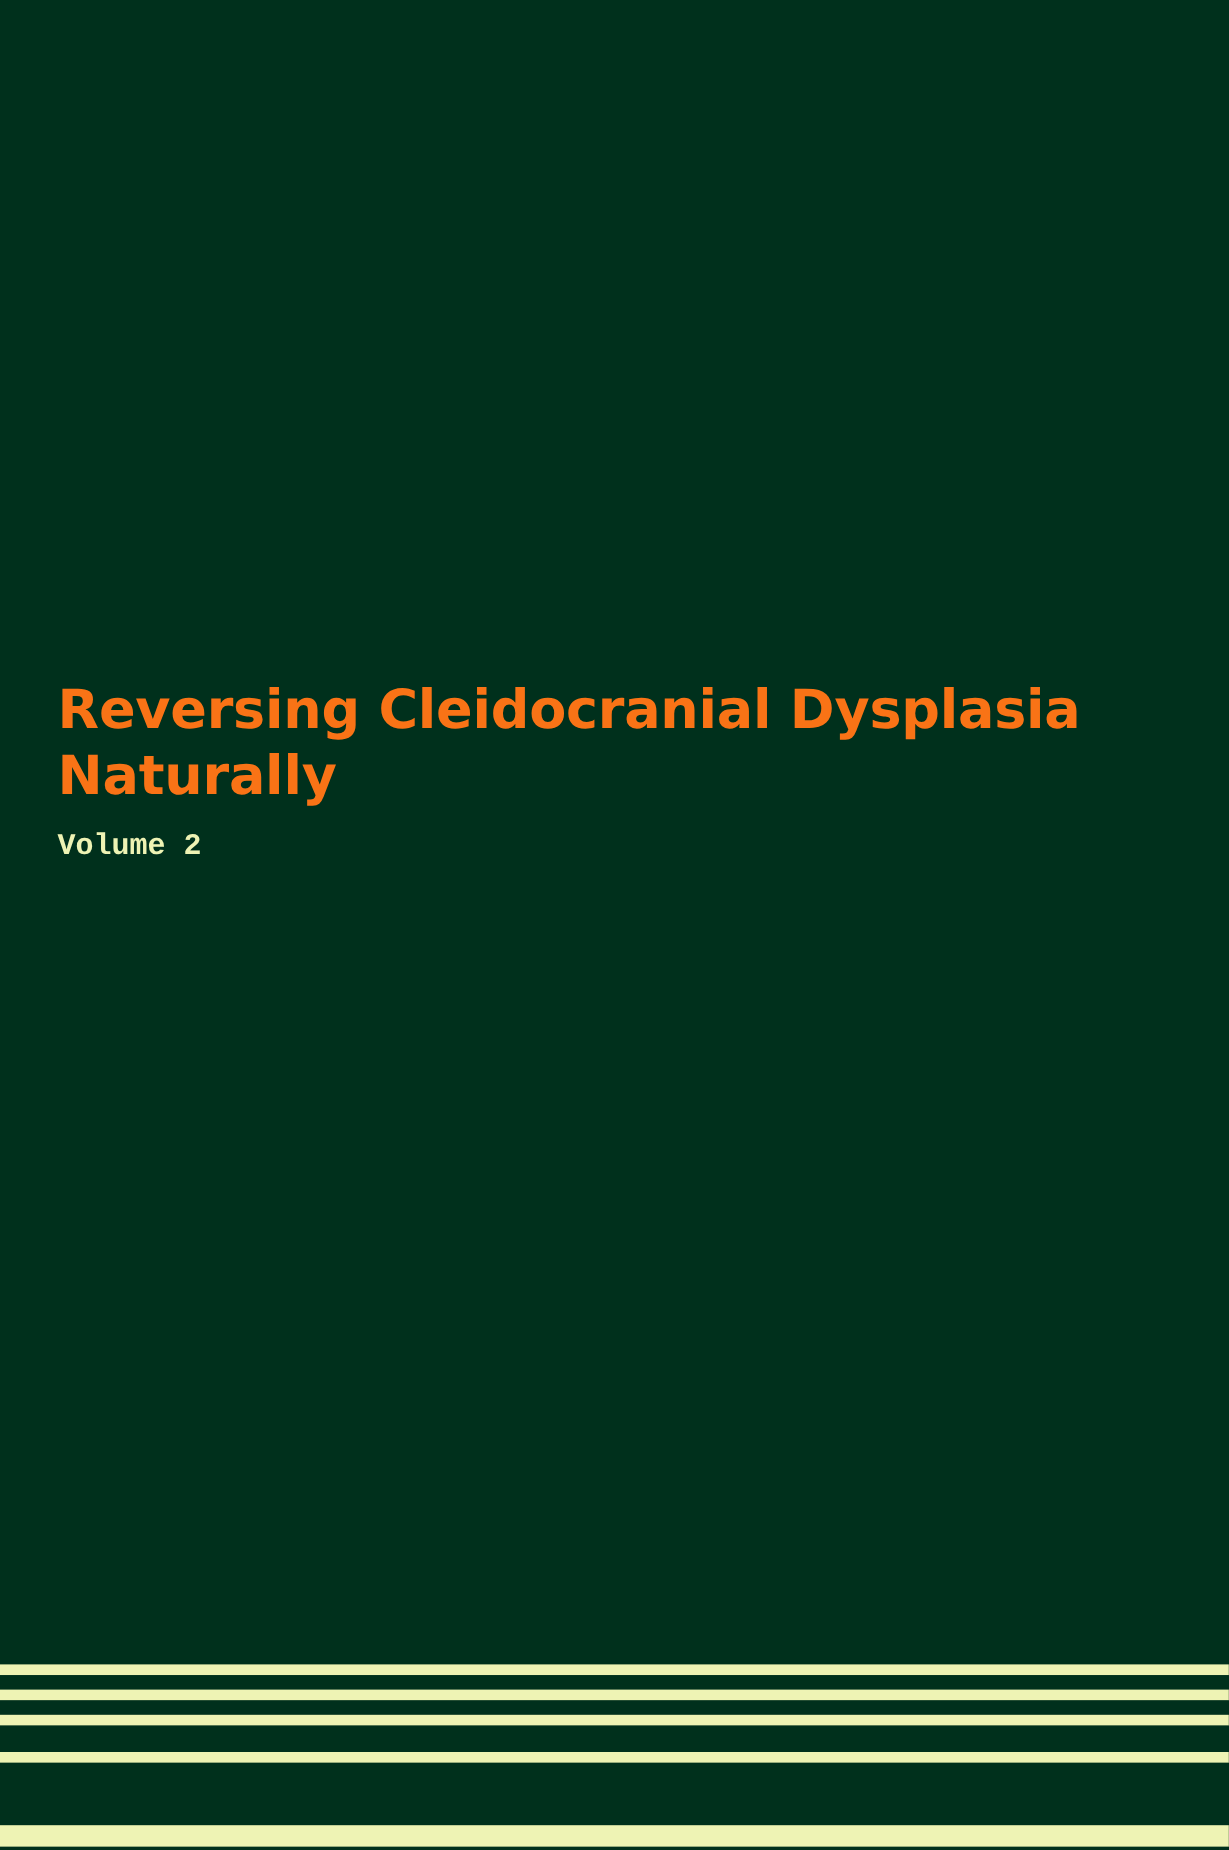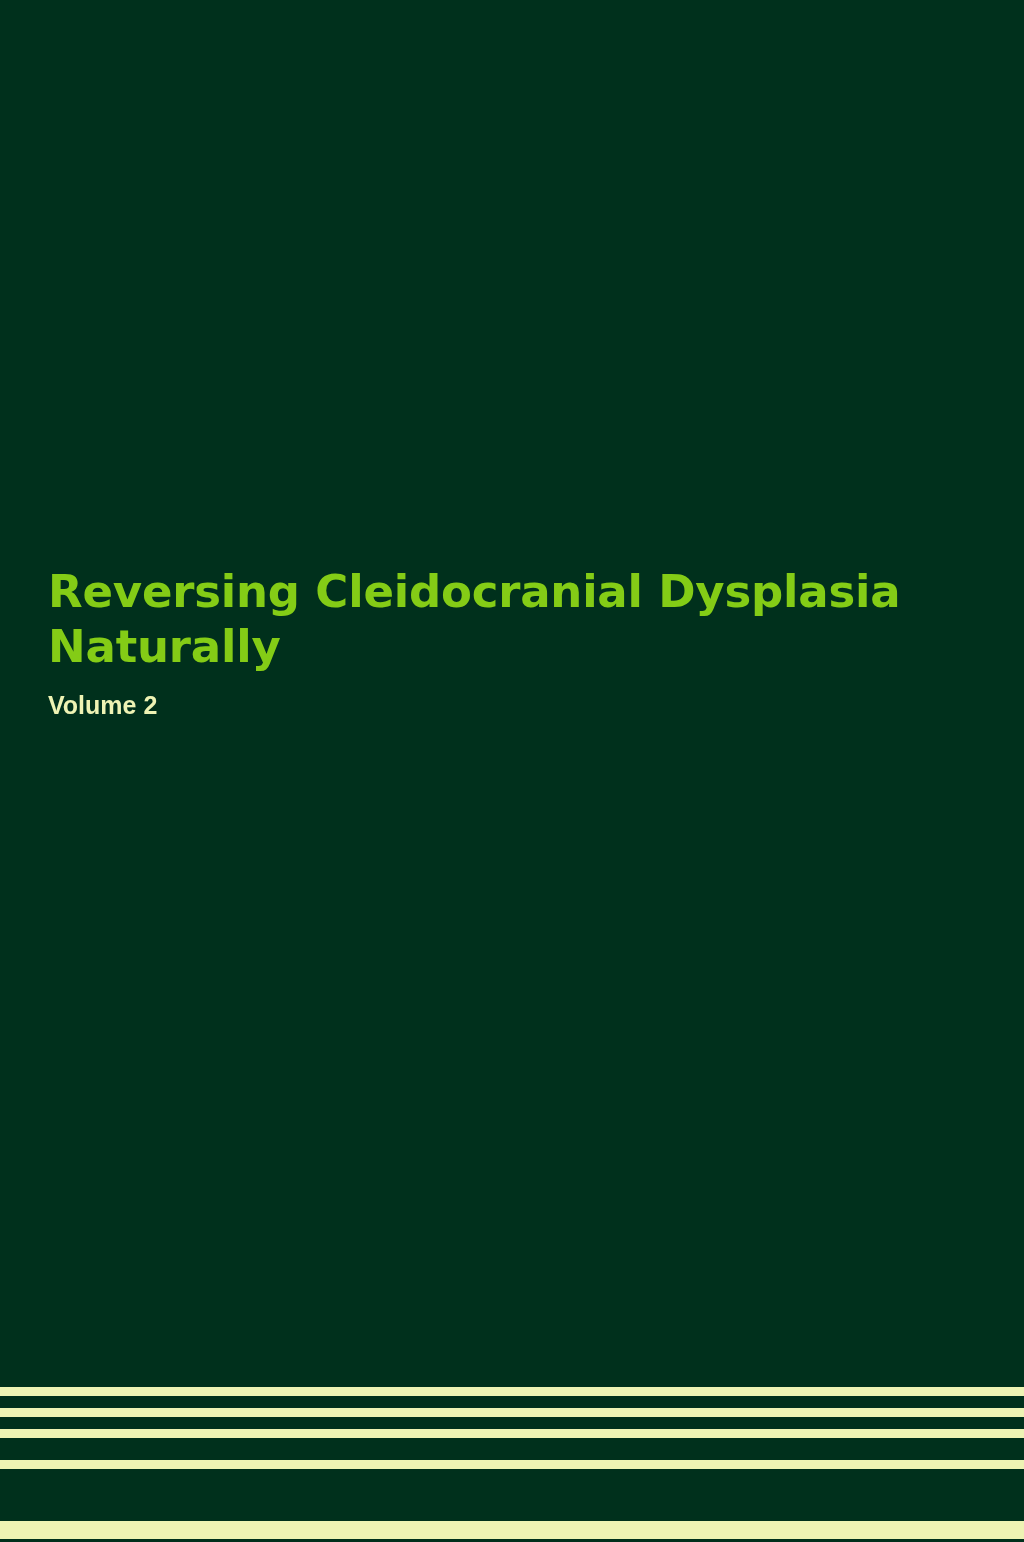--- a/index.html
+++ b/index.html
@@ -23,34 +23,34 @@
     position: absolute;
     left: 48px;
     top: 565px;
     width: 910px;
   }
   .book-title {
     font-family: "DejaVu Sans", sans-serif;
     font-weight: bold;
     font-size: 45px;
     line-height: 1.22;
-    color: #84cc16;
+    color: #f97316;
     letter-spacing: -0.2px;
     margin: 0 0 16px 0;
   }
   .book-subtitle {
     font-family: "Liberation Serif", serif;
     font-size: 29px;
     line-height: 1.33;
     color: #e8f0b8;
     margin: 0 0 26px 0;
     max-width: 880px;
   }
   .book-volume {
-    font-family: Liberation Sans, sans-serif;
+    font-family: Liberation Mono, monospace;
     font-weight: bold;
     font-size: 25px;
     color: #eef3b4;
     margin: 0;
   }
 
   
   .stripes {
     position: absolute;
     left: 0;

